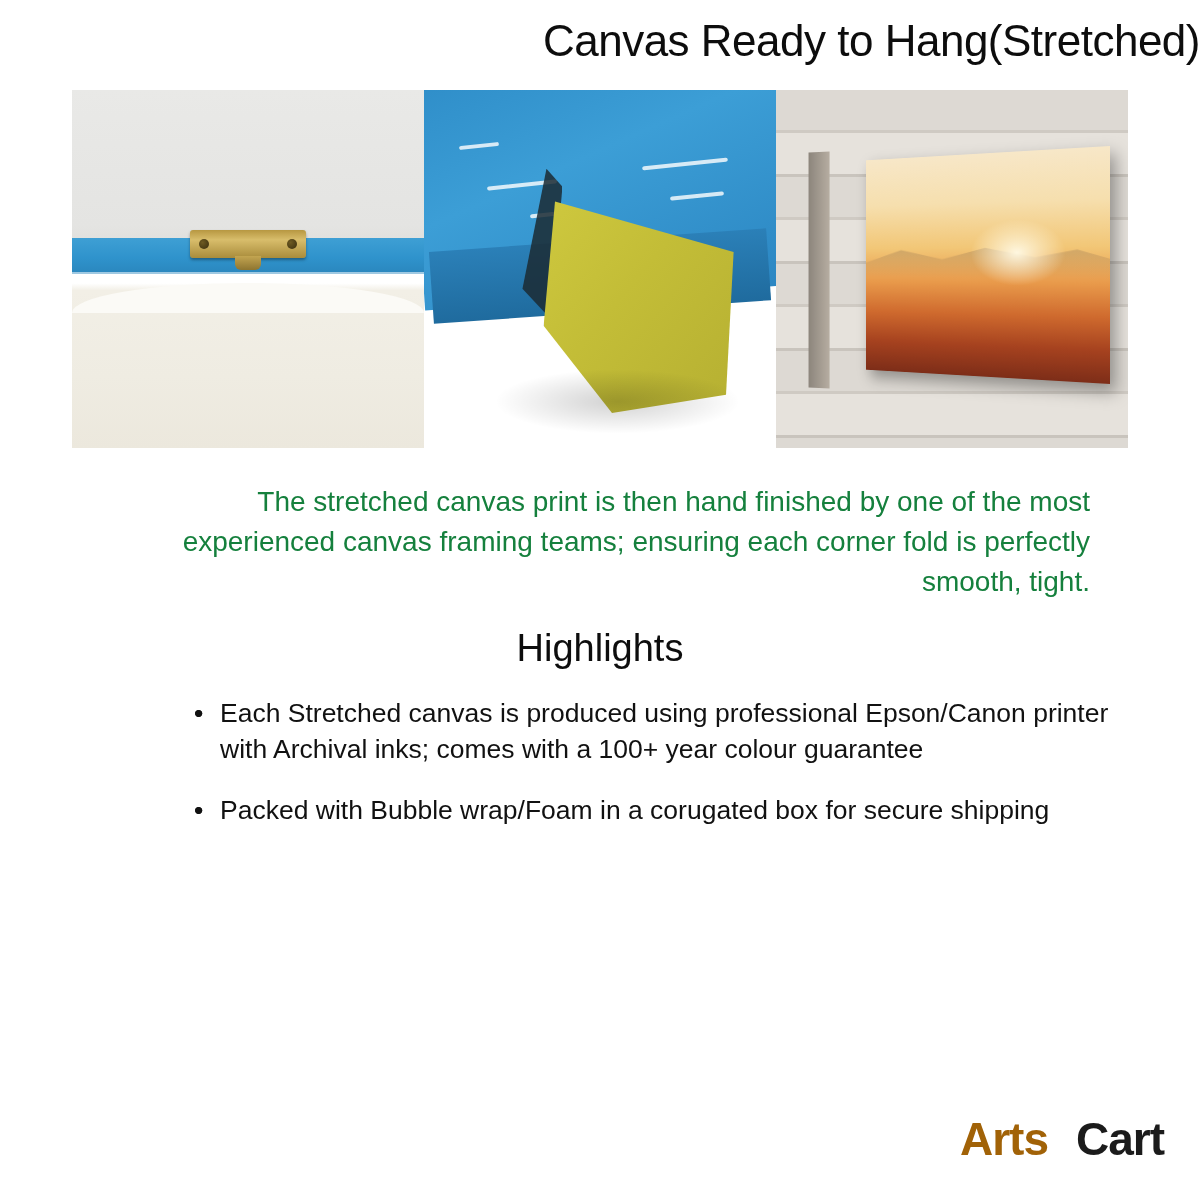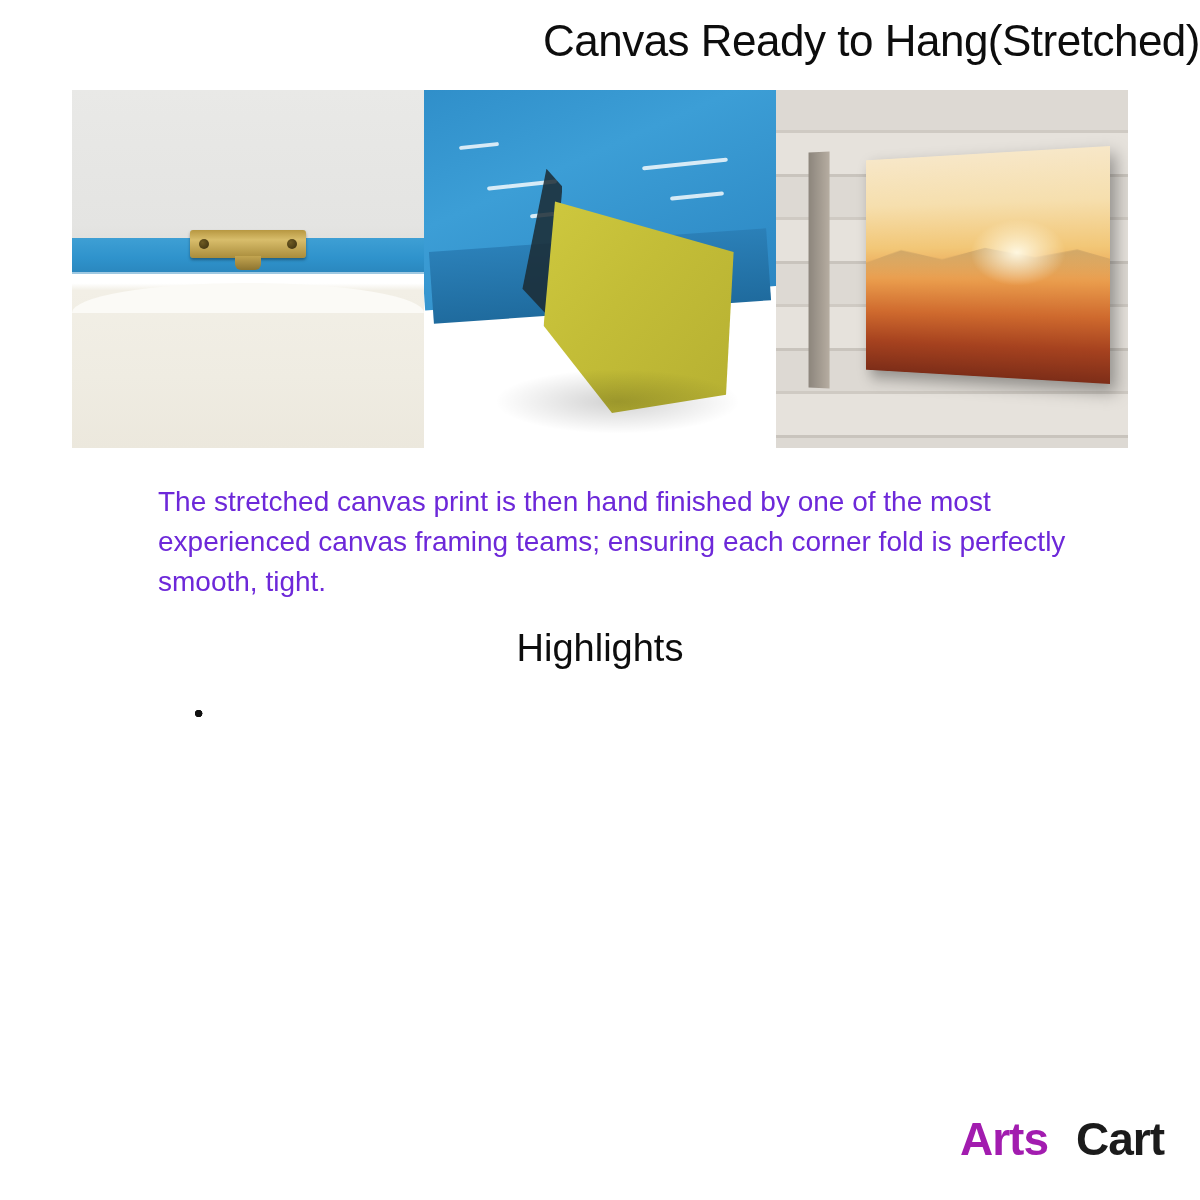--- a/index.html
+++ b/index.html
@@ -225,23 +225,24 @@
     background: linear-gradient(to right, #8c857c, #b6ada1);
     transform: perspective(620px) rotateY(-17deg);
   }
 
   
   .para {
     margin: 34px auto 4px auto;
     width: 980px;
     font-size: 28px;
     line-height: 1.42;
-    color: #6d28d9;
+    color: #15803d;
     padding-left: 48px;
     box-sizing: border-box;
+    text-align: right;
   }
 
   
   .highlights-heading {
     text-align: center;
     font-size: 38px;
     font-weight: 400;
     margin-top: 26px;
     color: #0d0d0d;
   }
@@ -270,21 +271,21 @@
 
   
   .logo {
     position: absolute;
     right: 36px;
     bottom: 34px;
     font-size: 46px;
     font-weight: 700;
     letter-spacing: -1px;
   }
-  .logo .arts { color: #a21caf; }
+  .logo .arts { color: #a16207; }
   .logo .cart { color: #1b1b1b; margin-left: 28px; }
 </style>
 </head>
 <body>
 
 <div class="page">
 
   <div class="title">Canvas Ready to Hang(Stretched)</div>
 
   <div class="image-strip">
@@ -319,26 +320,28 @@
   <div class="para">The stretched canvas print is then hand finished by one of the most experienced canvas framing teams; ensuring each corner fold is perfectly smooth, tight.</div>
 
   <div class="highlights-heading">Highlights</div>
 
   <ul class="bullets">
     <li class="bullet">
       <span class="dot">•</span>
     </li>
     <li class="bullet">
       <span class="dot">•</span>
+      <span>Each Stretched canvas is produced using professional Epson/Canon printer with Archival inks; comes with a 100+ year colour guarantee</span>
     </li>
     <li class="bullet">
       <span class="dot">•</span>
     </li>
     <li class="bullet">
       <span class="dot">•</span>
+      <span>Packed with Bubble wrap/Foam in a corugated box for secure shipping</span>
     </li>
   </ul>
 
   <div class="logo">
     <span class="arts">Arts</span><span class="cart">Cart</span>
   </div>
 
 </div>
 
 </body></html>

